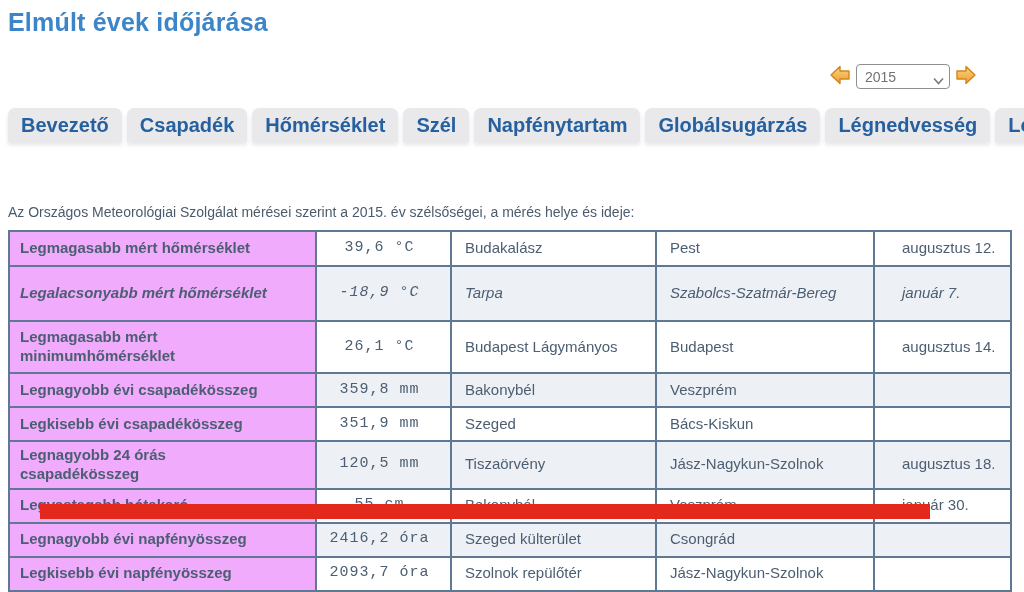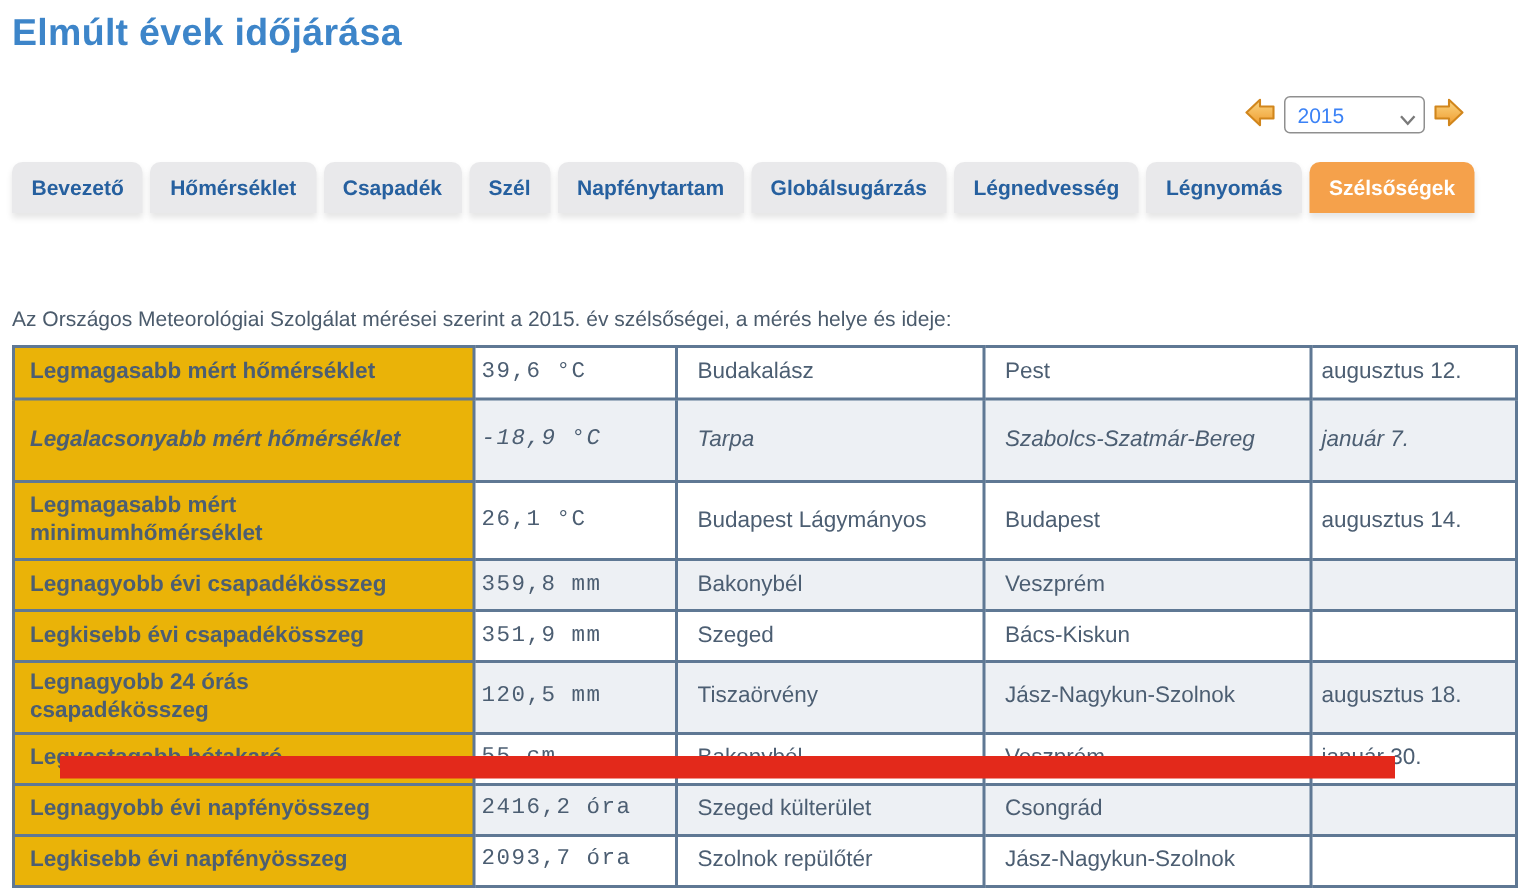--- a/index.html
+++ b/index.html
@@ -10,52 +10,52 @@
   .page-title { position:absolute; left:8px; top:8px; font-size:25px; font-weight:bold;
                 color:#3d85c9; letter-spacing:0.2px; }
 
   
   .year-nav { position:absolute; top:64px; right:47px; display:flex; align-items:center; gap:5px; }
   .arrow-btn { width:22px; height:22px; display:flex; align-items:center; justify-content:center;
                cursor:pointer; background:none; border:none; padding:0; }
   .select-wrap { position:relative; }
   .year-select { appearance:none; -webkit-appearance:none; width:94px; height:25px;
                  border:1px solid #8f8f8f; border-radius:4px; background:#fff;
-                 font-family:"Liberation Sans", sans-serif; font-size:14px; color:#3b82f6;
+                 font-family:"Liberation Sans", sans-serif; font-size:14px; color:#737373;
                  padding:0 20px 0 8px; }
   .select-chevron { position:absolute; right:6px; top:7px; pointer-events:none; }
 
   
   .tab-bar { position:absolute; left:8px; top:108px; display:flex; gap:5px; }
   .tab { height:34px; padding:2px 13px; display:flex; align-items:center;
-         background:#e9e9eb; color:#26609f; font-size:14px; font-weight:bold;
+         background:#e9e9eb; color:#26609f; font-size:20px; font-weight:bold;
          border-radius:7px 7px 0 0; cursor:pointer; white-space:nowrap;
          box-shadow:0 3px 4px rgba(0,0,0,0.10); }
   .tab.active { background:#f5a14b; color:#ffffff; box-shadow:0 3px 4px rgba(0,0,0,0.10); }
 
   .intro { position:absolute; left:8px; top:204px; font-size:14px; color:#4b5b6c; }
 
   
   table.extremes { position:absolute; left:8px; top:230px; width:1002px;
                    border-collapse:collapse; table-layout:fixed;
                    border:2px solid #5f7894; }
   table.extremes col.c-label    { width:307px; }
   table.extremes col.c-value    { width:135px; }
   table.extremes col.c-location { width:205px; }
   table.extremes col.c-county   { width:218px; }
   table.extremes col.c-date     { width:137px; }
   table.extremes td { border:2px solid #5f7894; vertical-align:middle;
                       font-size:15px; color:#4c5e72; line-height:1.25; }
-  td.label-cell { background:#eab308; color:#ffffff; font-weight:bold;
+  td.label-cell { background:#f0abfc; color:#ffffff; font-weight:bold;
                   padding:4px 28px 4px 10px; }
-  td.value-cell { font-family:"Liberation Mono", monospace; text-align:left;
+  td.value-cell { font-family:"Liberation Mono", monospace; text-align:center;
                   padding:4px 12px 4px 4px; color:#47596d; letter-spacing:1px; }
   td.location-cell { padding:4px 30px 4px 13px; }
   td.county-cell { padding:4px 30px 4px 13px; }
-  td.date-cell { padding:4px 6px 4px 6px; }
+  td.date-cell { padding:4px 6px 4px 27px; }
   tbody tr:nth-child(even) td:not(.label-cell) { background:#edf0f4; }
   tbody tr:nth-child(odd)  td:not(.label-cell) { background:#ffffff; }
   tr.h35 { height:35px; } tr.h55 { height:55px;font-style:italic; } tr.h52 { height:52px; }
   tr.h34 { height:34px; } tr.h33 { height:33px; }
 
   
   .red-bar { position:absolute; left:40px; top:504px; width:890px; height:15px;
              background:#e3291b; z-index:10; }
 </style>
 </head>
@@ -99,22 +99,22 @@
             </linearGradient>
           </defs>
           <polygon points="20,11 11,2.5 11,7 2,7 2,15 11,15 11,19.5" fill="url(#agr)" stroke="#d1861c" stroke-width="1.4" stroke-linejoin="round"></polygon>
         </svg>
       </span>
     </button>
   </div>
 
   <div class="tab-bar">
     <div class="tab">Bevezető</div>
+    <div class="tab">Csapadék</div>
     <div class="tab">Hőmérséklet</div>
-    <div class="tab">Csapadék</div>
     <div class="tab">Szél</div>
     <div class="tab">Napfénytartam</div>
     <div class="tab">Globálsugárzás</div>
     <div class="tab">Légnedvesség</div>
     <div class="tab">Légnyomás</div>
     <div class="tab active">Szélsőségek</div>
   </div>
 
   <div class="intro">Az Országos Meteorológiai Szolgálat mérései szerint a 2015. év szélsőségei, a mérés helye és ideje:</div>
 

